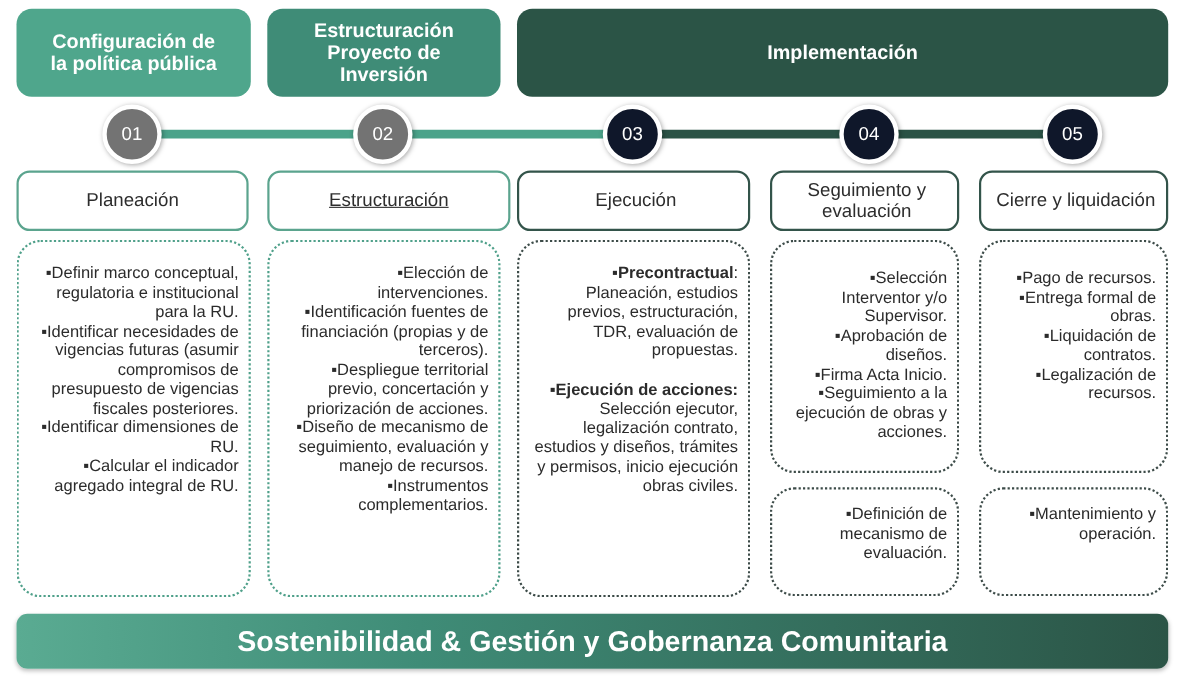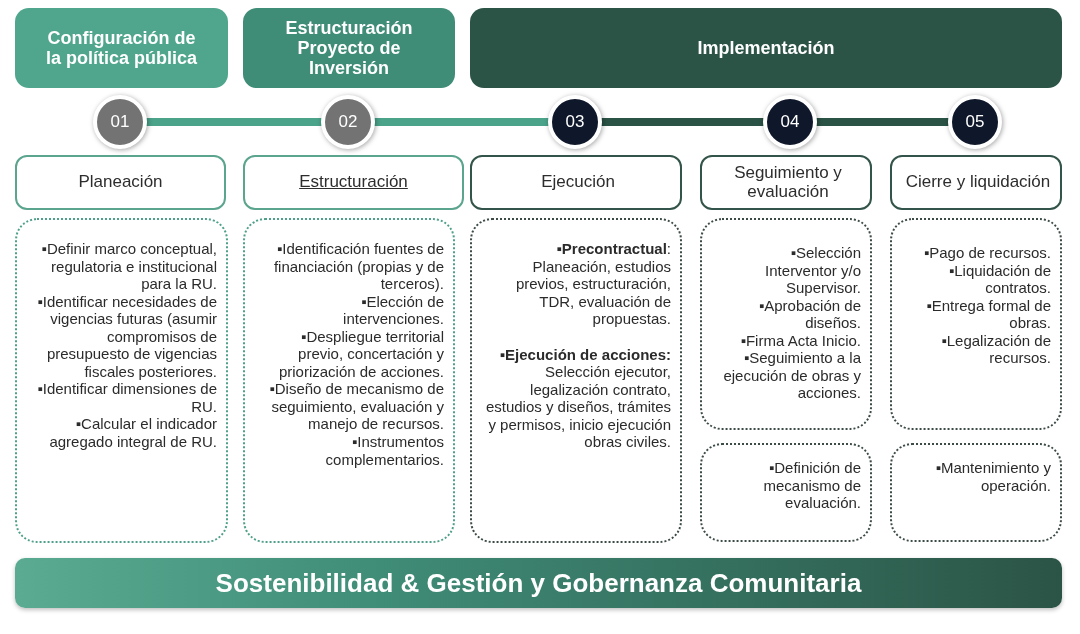--- a/index.html
+++ b/index.html
@@ -111,22 +111,22 @@
   </div>
 
   <div class="cbox cb1 dot-teal">
     <div>▪Definir marco conceptual, regulatoria e institucional para la RU.</div>
     <div>▪Identificar necesidades de vigencias futuras (asumir compromisos de presupuesto de vigencias fiscales posteriores.</div>
     <div>▪Identificar dimensiones de RU.</div>
     <div>▪Calcular el indicador agregado integral de RU.</div>
   </div>
 
   <div class="cbox cb2 dot-teal">
+    <div>▪Elección de intervenciones.</div>
     <div>▪Identificación fuentes de financiación (propias y de terceros).</div>
-    <div>▪Elección de intervenciones.</div>
     <div>▪Despliegue territorial previo, concertación y priorización de acciones.</div>
     <div>▪Diseño de mecanismo de seguimiento, evaluación y manejo de recursos.</div>
     <div>▪Instrumentos complementarios.</div>
   </div>
 
   <div class="cbox cb3 dot-dark">
     <div class="para"><span class="b">▪Precontractual</span><span>: Planeación, estudios previos, estructuración, TDR, evaluación de propuestas.</span></div>
     <div><span class="b">▪Ejecución de acciones:</span><span> Selección ejecutor, legalización contrato, estudios y diseños, trámites y permisos, inicio ejecución obras civiles.</span></div>
   </div>
 
@@ -135,22 +135,22 @@
     <div>▪Aprobación de diseños.</div>
     <div>▪Firma Acta Inicio.</div>
     <div>▪Seguimiento a la ejecución de obras y acciones.</div>
   </div>
   <div class="cbox cb4b dot-dark">
     <div>▪Definición de mecanismo de evaluación.</div>
   </div>
 
   <div class="cbox cb5a dot-dark">
     <div>▪Pago de recursos.</div>
+    <div>▪Entrega formal de obras.</div>
     <div>▪Liquidación de contratos.</div>
-    <div>▪Entrega formal de obras.</div>
     <div>▪Legalización de recursos.</div>
   </div>
   <div class="cbox cb5b dot-dark">
     <div>▪Mantenimiento y operación.</div>
   </div>
 
   <div class="footer">
     <span>Sostenibilidad &amp; Gestión y Gobernanza Comunitaria</span>
   </div>
 

